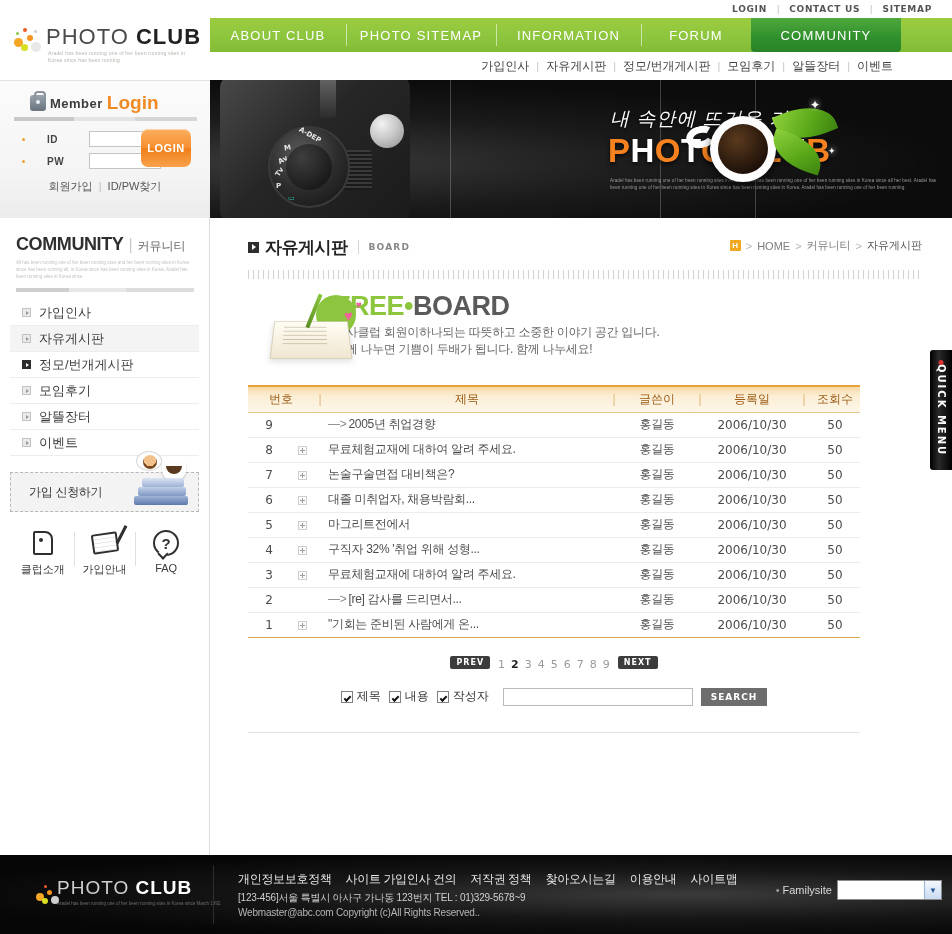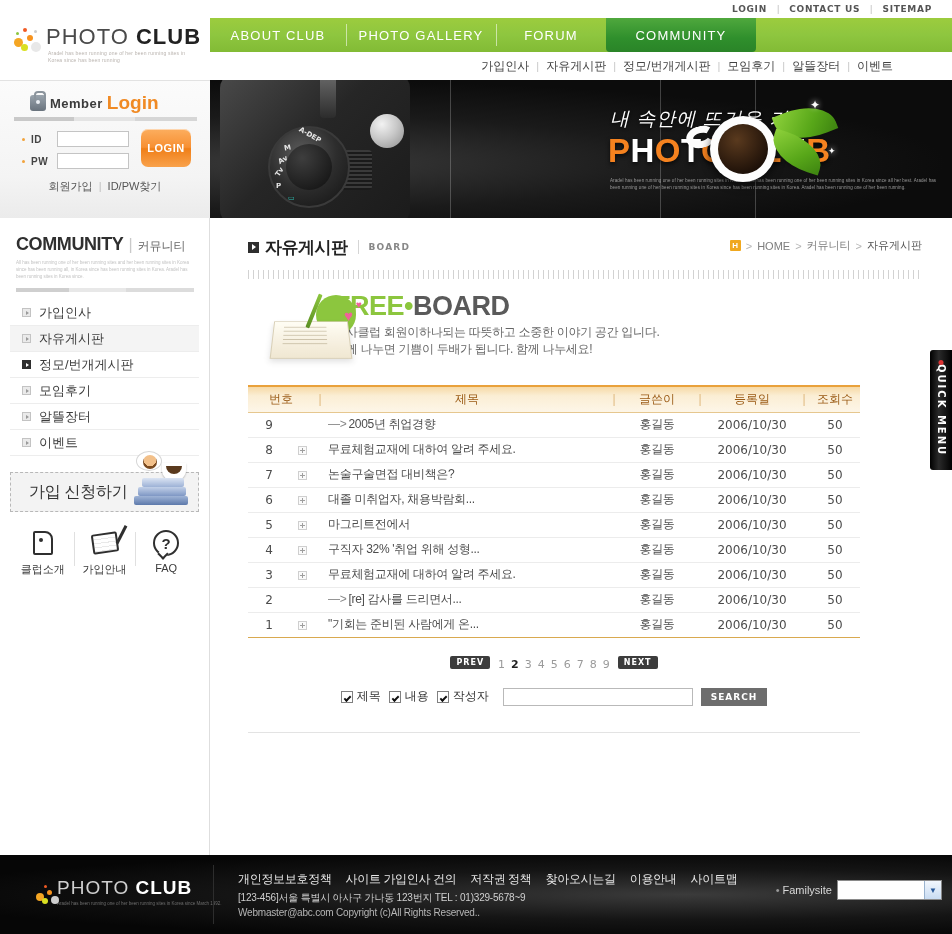--- a/index.html
+++ b/index.html
@@ -108,21 +108,21 @@
   .lock-icon::after {
     content:""; position:absolute; left:6px; top:5px; width:4px; height:4px;
     border-radius:50%; background:#e9eef2;
   }
   .lt-member { font-size: 13px; color: #3b3b3b; font-weight: bold; letter-spacing:.5px;}
   .lt-login { font-size: 19px; color: #f08a24; font-weight: bold; line-height: 17px;}
   .login-rule {
     position: absolute; left: 14px; top: 36px; width: 183px; height: 4px;
     background: linear-gradient(to right,#c9c9c9 0 33%, #e4e4e4 33% 66%, #d6d6d6 66% 100%);
   }
-  .lrow { position: absolute; display: flex; align-items: center; gap: 6px; }
+  .lrow { position: absolute; display: flex; align-items: center; gap: 22px; }
   .lrow .bul { width: 3px; height: 3px; border-radius: 50%; background: #f2a33c; }
   .lrow .lbl { font-size: 10px; font-weight: bold; color: #444; width: 20px; letter-spacing:.5px;}
   .lrow input {
     width: 72px; height: 16px; border: 1px solid #c4c4c4; background: #fff;
     font-size: 11px; padding: 0 3px; outline: none;
   }
   .login-btn {
     position: absolute; left: 141px; top: 48px; width: 50px; height: 38px;
     background: linear-gradient(to bottom,#fcae5f 0%, #f79033 48%, #ef7f18 52%, #f9a24c 100%);
     border-radius: 7px; border: none; color: #fff; font-size: 11px;
@@ -252,21 +252,21 @@
     margin-left:1px;
   }
   .lnb-item.dark .ico { background:#2e2e2e; border-color:#2e2e2e; }
   .lnb-item.dark .ico::after { border-left-color:#fff; }
 
   .join-banner {
     position: relative; margin: 16px 10px 0 10px; height: 40px;
     border: 1px dashed #b8b8b8; background: #f3f3f3;
     display: flex; align-items: center; padding-left: 18px;
   }
-  .join-banner .txt { font-size: 16px; color: #333; letter-spacing: -.3px; }
+  .join-banner .txt { font-size: 12px; color: #333; letter-spacing: -.3px; }
   .books {
     position: absolute; right: 8px; bottom: 3px; width: 58px; height: 34px;
   }
   .book { position: absolute; border-radius: 2px; }
   .cup-sm {
     position:absolute; right:12px; top:-10px; width:24px; height:18px;
     background:#fff; border-radius: 0 0 11px 11px; box-shadow:0 1px 2px rgba(0,0,0,.25);
   }
   .cup-sm::after{content:"";position:absolute;left:4px;top:3px;width:16px;height:8px;border-radius:0 0 8px 8px;background:#5a3a1e;}
   .bubble {
@@ -496,21 +496,22 @@
       <span class="dot" style="left:2px;top:6px;width:3px;height:3px;background:#8cc63e;"></span>
       <span class="dot" style="left:20px;top:4px;width:3px;height:3px;background:#cccccc;"></span>
     </div>
     <div class="logo-text"><span>PHOTO </span><b>CLUB</b></div>
     <div class="logo-sub">Aradel has been running one of her been running sites in Korea since has been running</div>
   </div>
 
   <nav class="gnb">
     <div class="gnb-inner">
       <a class="gnb-item" style="width:136px">ABOUT CLUB</a>
-      <a class="gnb-item" style="width:150px">PHOTO GALLERY</a>
+      <a class="gnb-item" style="width:150px">PHOTO SITEMAP</a>
+      <a class="gnb-item" style="width:145px">INFORMATION</a>
       <a class="gnb-item" style="width:110px">FORUM</a>
       <a class="gnb-item active" style="width:150px">
         <span>COMMUNITY</span>
         <span class="gnb-arrow"></span>
       </a>
     </div>
   </nav>
 
   <div class="snb">
     <a class="snb-item">가입인사</a>

